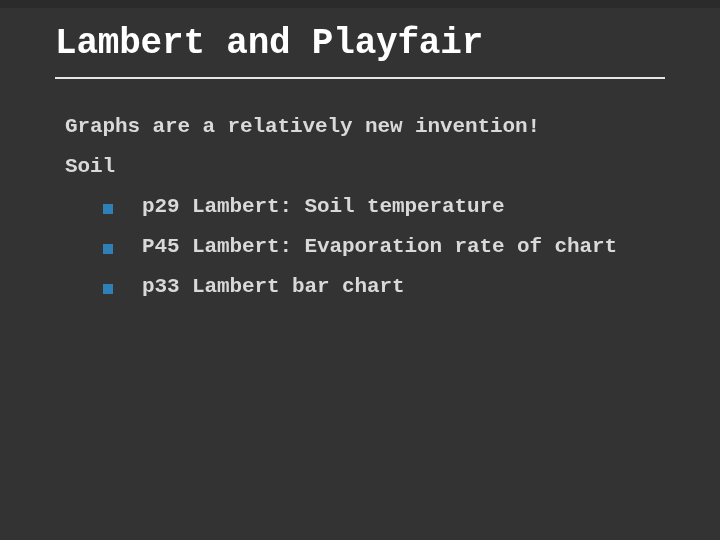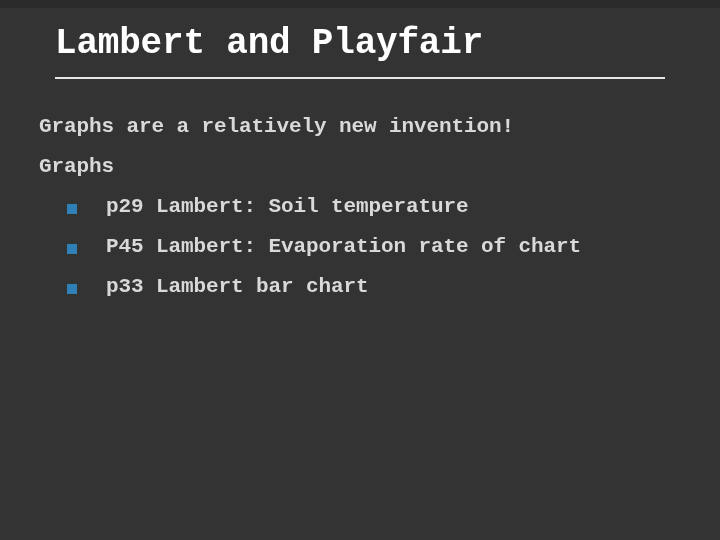--- a/index.html
+++ b/index.html
@@ -52,24 +52,24 @@
     left: 0;
     top: 104px;
     width: 720px;
   }
   .bullet-row {
     display: flex;
     align-items: flex-start;
     height: 40px;
   }
   .bullet-row.level-1 {
-    padding-left: 39px;
+    padding-left: 65px;
   }
   .bullet-row.level-2 {
-    padding-left: 67px;
+    padding-left: 103px;
   }
   .bullet-marker {
     flex: 0 0 auto;
     width: 10px;
     height: 10px;
     background: #3080b8;
     margin-top: 12px;
     margin-right: 29px;
   }
   .bullet-text {
@@ -98,21 +98,21 @@
 
   <div class="title-rule"></div>
 
   <div class="body-block">
 
     <div class="bullet-row level-1">
       <span class="bullet-text">Graphs are a relatively new invention!</span>
     </div>
 
     <div class="bullet-row level-1">
-      <span class="bullet-text">Graphs</span>
+      <span class="bullet-text">Soil</span>
     </div>
 
     <div class="bullet-row level-2">
       <span class="bullet-marker"></span>
       <span class="bullet-text">p29 Lambert: Soil temperature</span>
     </div>
 
     <div class="bullet-row level-2">
       <span class="bullet-marker"></span>
       <span class="bullet-text">P45 Lambert: Evaporation rate of chart</span>

